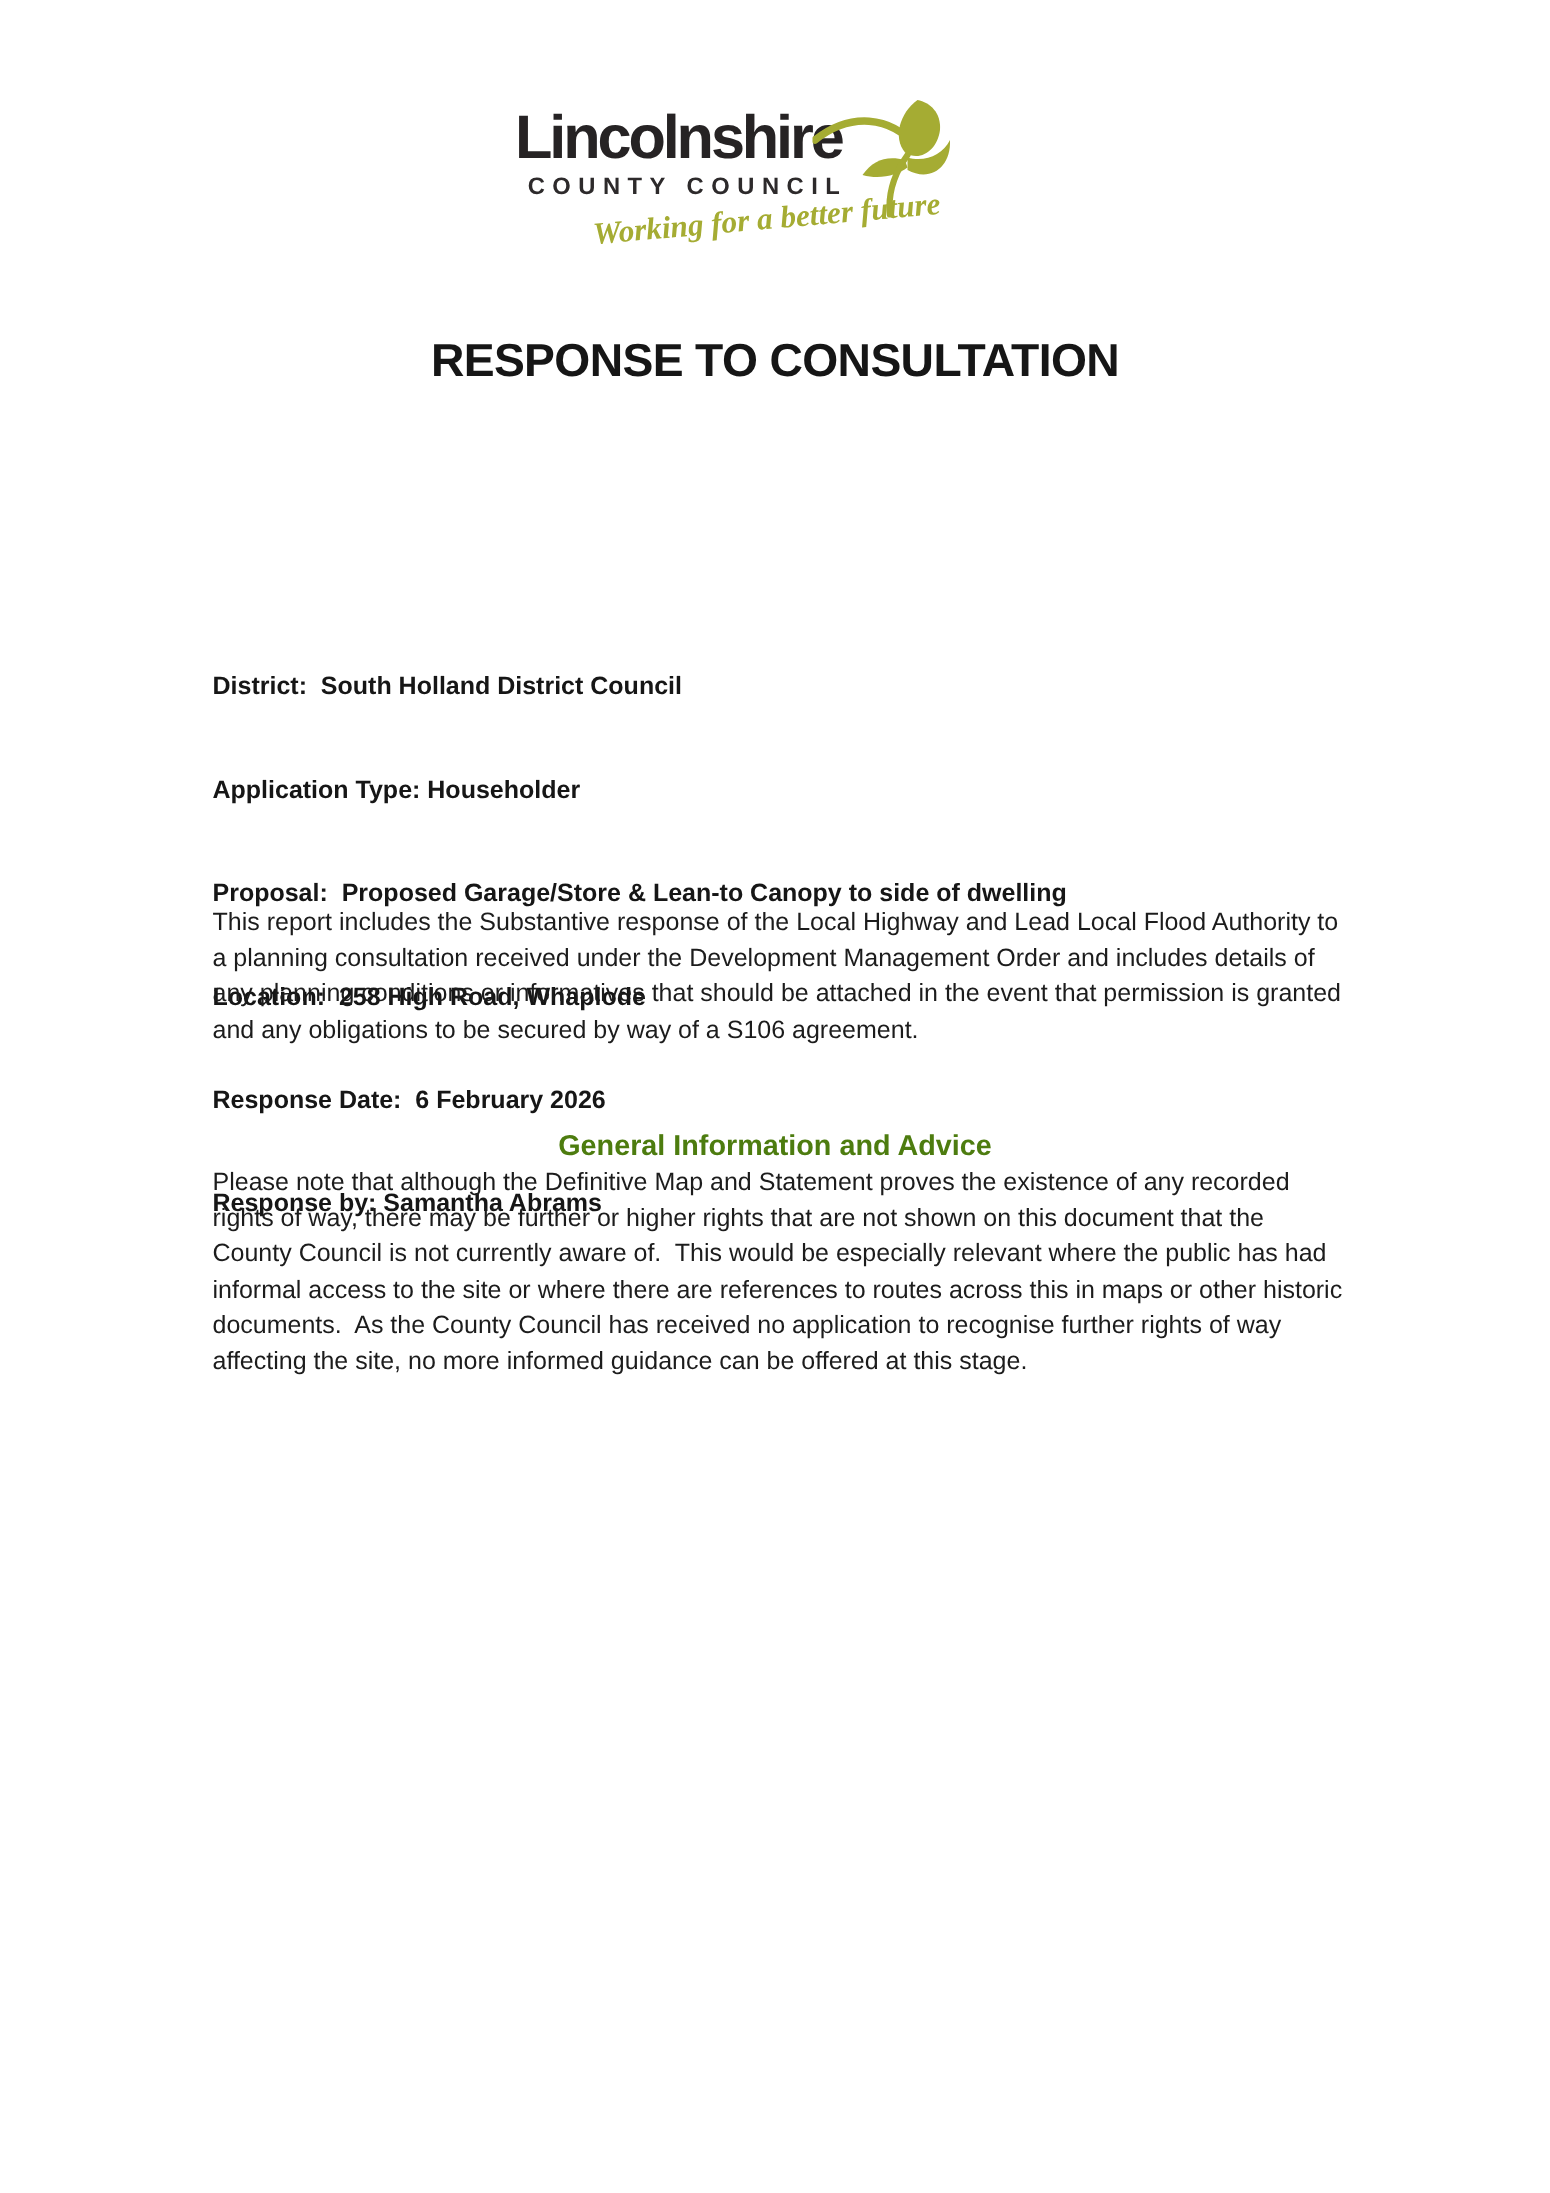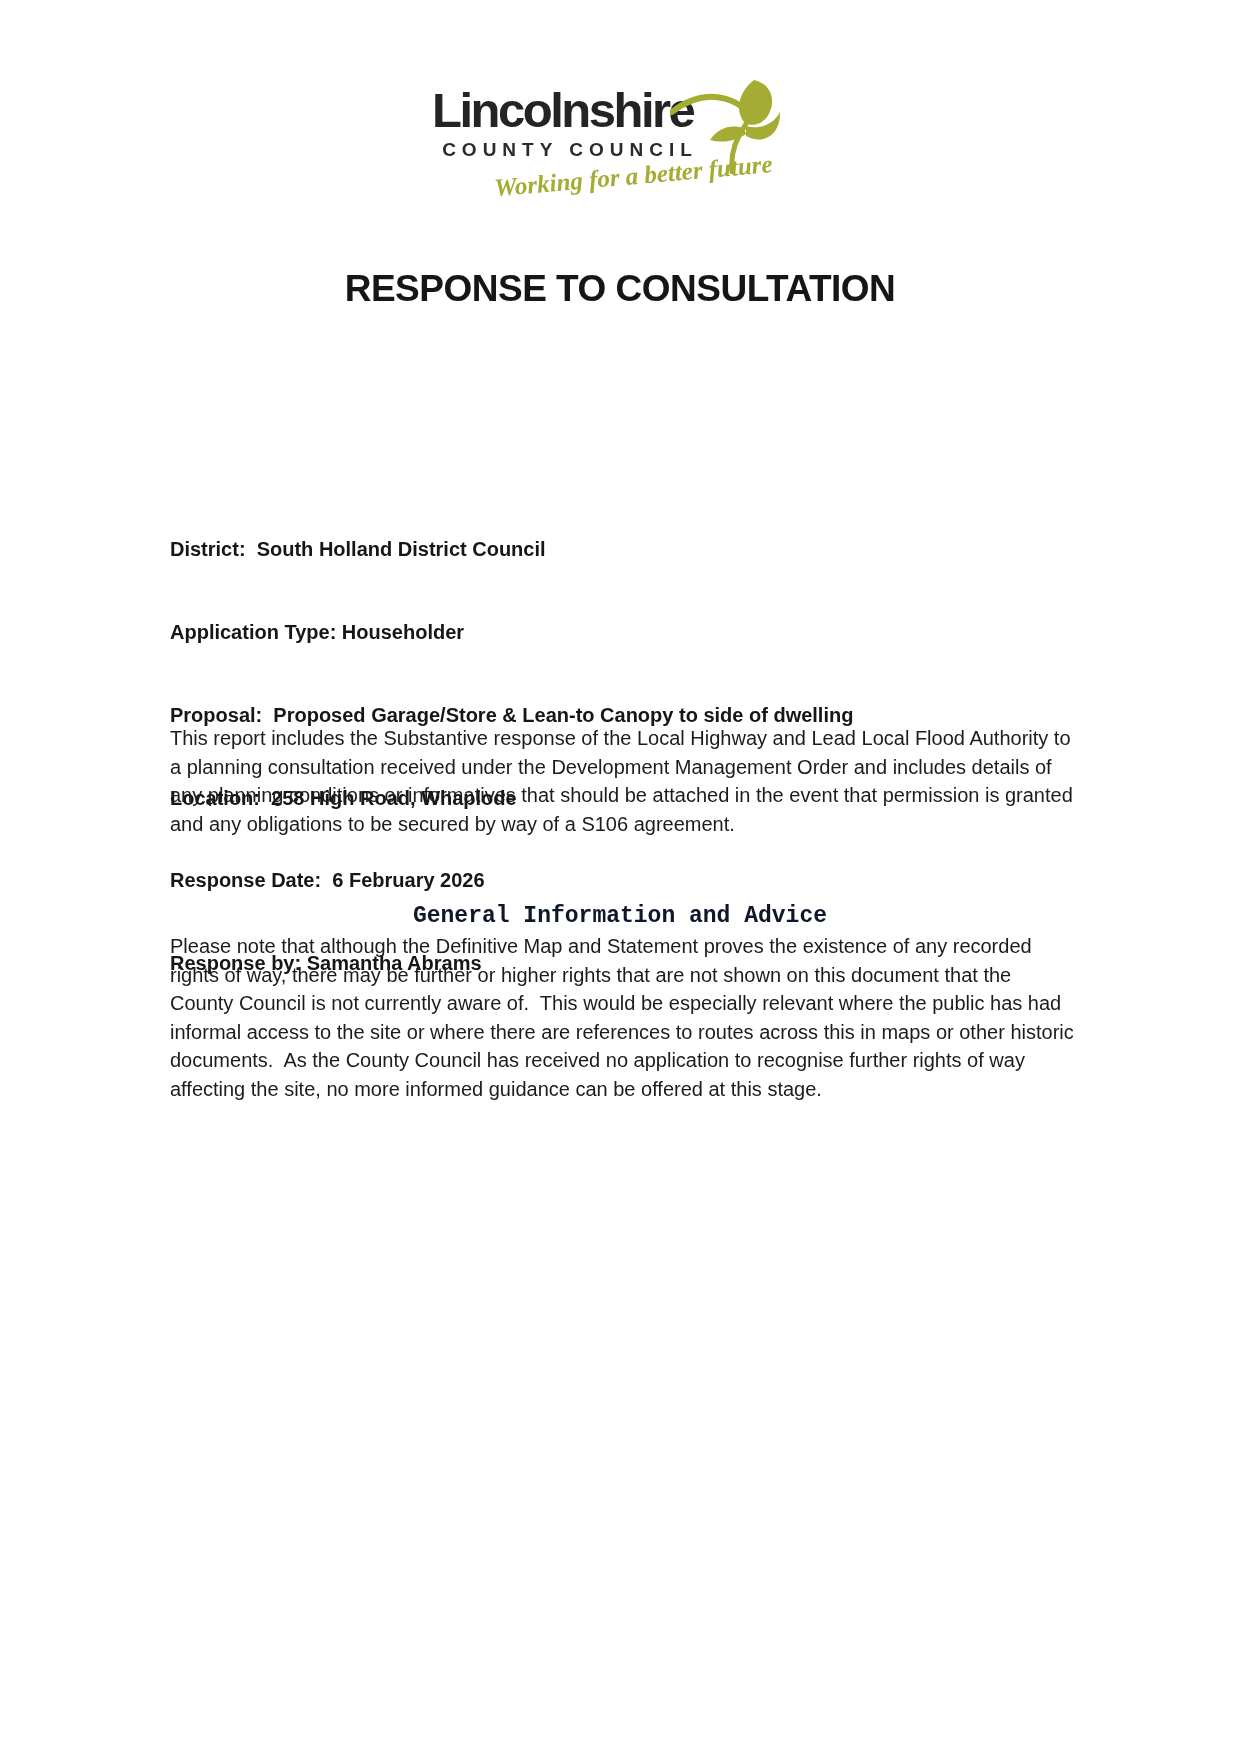--- a/index.html
+++ b/index.html
@@ -13,21 +13,21 @@
     margin: 0 auto;
     background: #ffffff;
     overflow: hidden;
     color: #1c1c1c;
   }
 
   
   .logo {
     position: absolute;
     top: 86px;
-    left: 432px;
+    left: 412px;
     width: 276px;
   }
   .logo-wordmark {
     font-size: 49px;
     font-weight: 700;
     letter-spacing: -2.5px;
     color: #262324;
     line-height: 1.0;
     white-space: nowrap;
   }
@@ -103,22 +103,21 @@
   .para-general { top: 932px; }
 
   .section-heading {
     position: absolute;
     top: 903px;
     left: 0;
     width: 100%;
     text-align: center;
     font-size: 23px;
     font-weight: 700;
-    color: #0f172a;
-    font-family: Liberation Mono, monospace;
+    color: #4d7c0f;
   }
 </style>
 </head>
 <body>
 
 <div class="page">
 
   <div class="logo">
     <div class="logo-wordmark">Lincolnshire</div>
     <div class="logo-subtitle">COUNTY COUNCIL</div>

